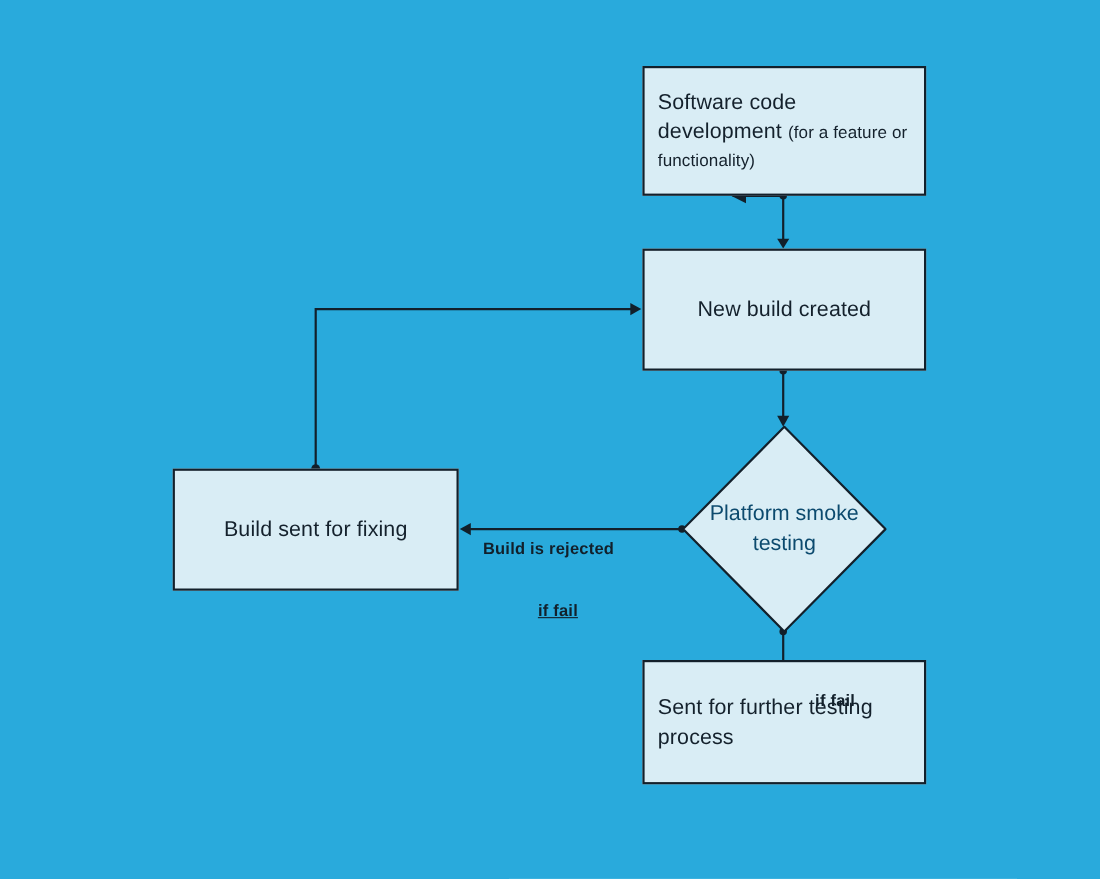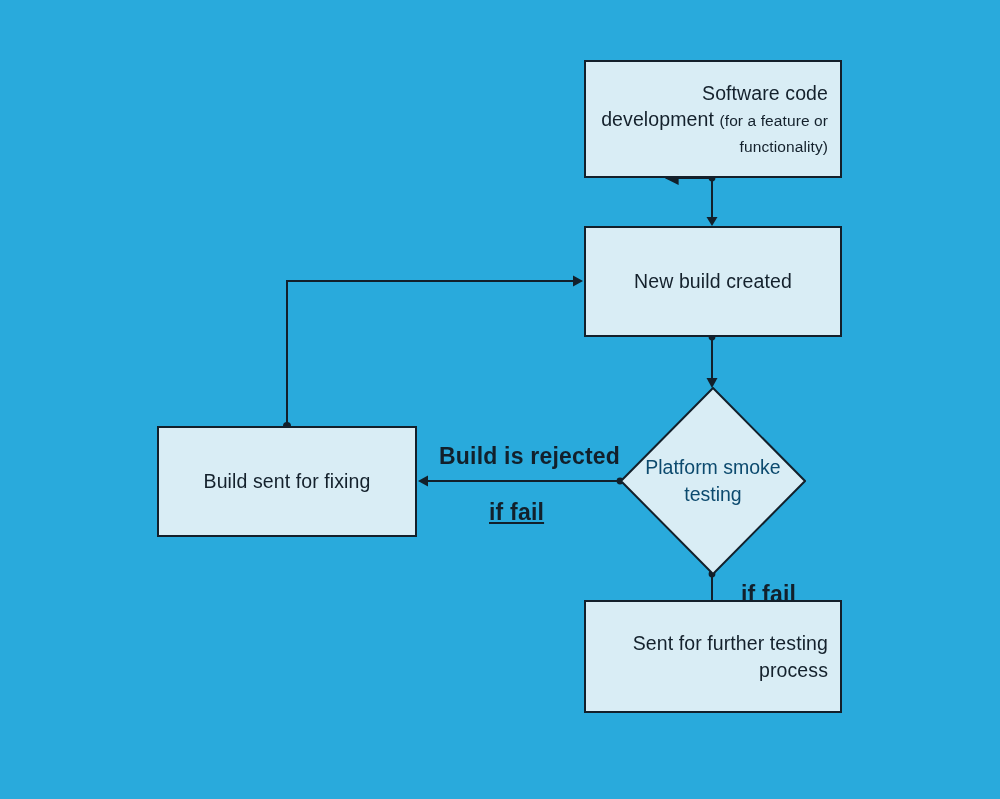--- a/index.html
+++ b/index.html
@@ -28,21 +28,21 @@
     pointer-events: none;
   }
   .node {
     position: absolute;
     box-sizing: border-box;
     background: #D9EDF5;
     border: 2px solid #13202B;
     display: flex;
     align-items: center;
     justify-content: center;
-    text-align: right;
+    text-align: left;
     color: #14212C;
     font-size: 19.5px;
     line-height: 1.34;
     letter-spacing: 0.1px;
   }
   .node-inner {
     padding: 0 12px;
   }
   .small-note {
     font-size: 15.5px;
@@ -70,23 +70,24 @@
     justify-content: center;
     text-align: center;
     color: #0c4a6e;
     font-size: 19.5px;
     line-height: 1.36;
   }
   .edge-label {
     position: absolute;
     color: #12202B;
     font-weight: bold;
-    font-size: 23px;
+    font-size: 15px;
     letter-spacing: 0.2px;
     white-space: nowrap;
+    margin-top: 48px;
   }
   #label-rejected { left: 439px; top: 443px; }
   #label-if-fail  { left: 489px; top: 499px; text-decoration: underline; }
   #label-if-pass  { left: 741px; top: 581px; }
 </style>
 </head>
 <body>
 
 <div id="canvas">
 

